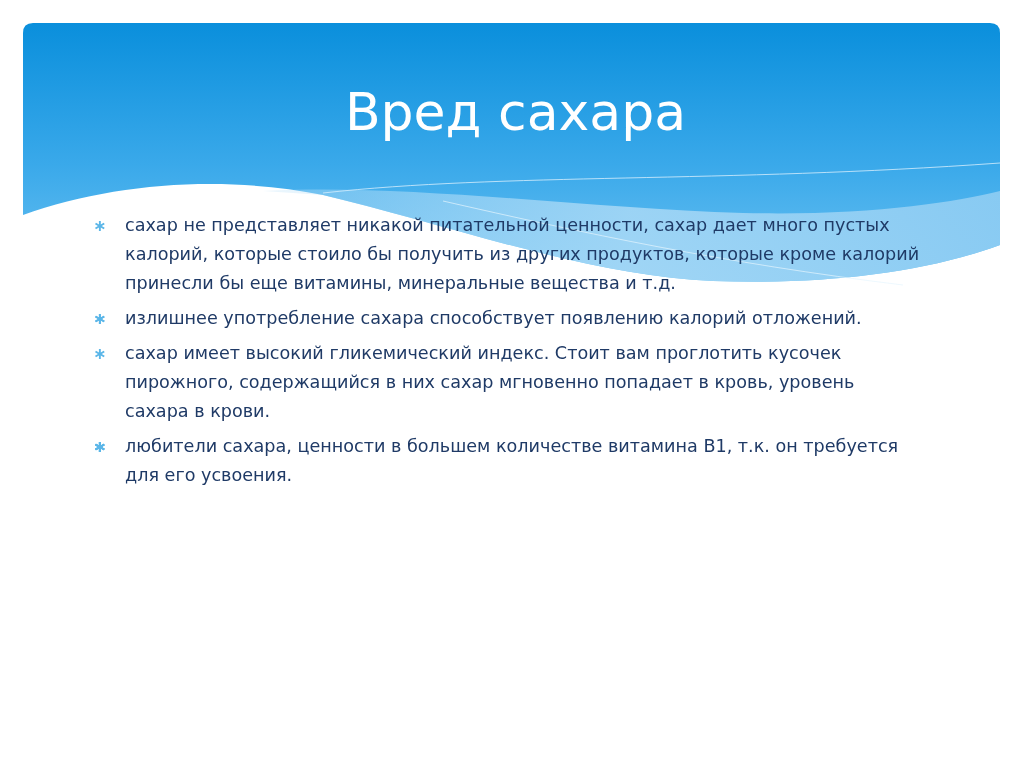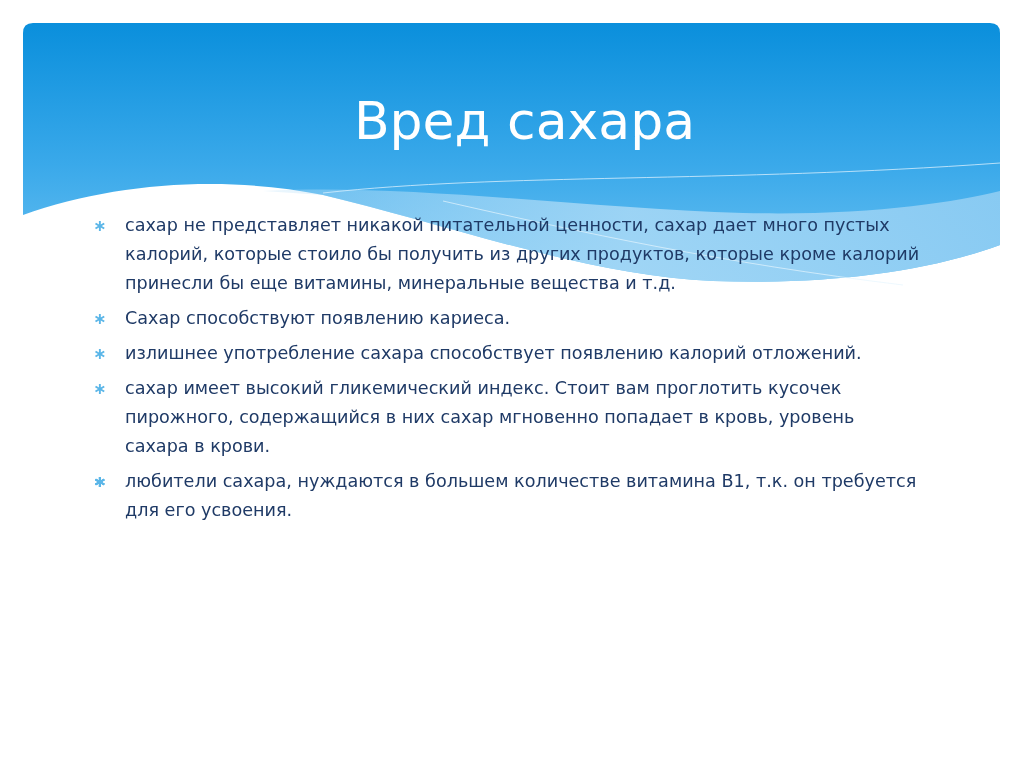--- a/index.html
+++ b/index.html
@@ -34,21 +34,21 @@
       position: absolute;
       left: 23px; top: 72px;
       width: 977px;
       text-align: center;
       color: #ffffff;
       font-family: "DejaVu Sans", sans-serif;
       font-size: 52px;
       font-weight: normal;
       letter-spacing: 0px;
       line-height: 72px;
-      margin: 13px;
+      margin: 4px;
     }
     .content {
       position: absolute;
       left: 92px; top: 211px;
       width: 830px;
     }
     .bullet-list {
       list-style: none;
       margin: 0;
       padding: 0;
@@ -113,39 +113,38 @@
   <h1 class="title">Вред сахара</h1>
 
   <div class="content">
     <ul class="bullet-list">
       <li class="bullet-item">
         <span class="bullet-icon">∗</span>
         <span>сахар не представляет никакой питательной ценности, сахар дает много пустых калорий, которые стоило бы получить из других продуктов, которые кроме калорий принесли бы еще витамины, минеральные вещества и т.д.</span>
       </li>
       <li class="bullet-item">
         <span class="bullet-icon">∗</span>
-        <span>Сахар способствуют появлению кариеса.</span>
       </li>
       <li class="bullet-item">
         <span class="bullet-icon">∗</span>
         <span>излишнее употребление сахара способствует появлению калорий отложений.</span>
       </li>
       <li class="bullet-item">
         <span class="bullet-icon">∗</span>
         <span>сахар имеет высокий гликемический индекс. Стоит вам проглотить кусочек пирожного, содержащийся в них сахар мгновенно попадает в кровь, уровень сахара в крови.</span>
       </li>
       <li class="bullet-item">
         <span class="bullet-icon">∗</span>
       </li>
       <li class="bullet-item">
         <span class="bullet-icon">∗</span>
       </li>
       <li class="bullet-item">
         <span class="bullet-icon">∗</span>
       </li>
       <li class="bullet-item">
         <span class="bullet-icon">∗</span>
-        <span>любители сахара, нуждаются в большем количестве витамина В1, т.к. он требуется для его усвоения.</span>
+        <span>любители сахара, ценности в большем количестве витамина В1, т.к. он требуется для его усвоения.</span>
       </li>
     </ul>
   </div>
 
 </div>
 
 </body></html>

